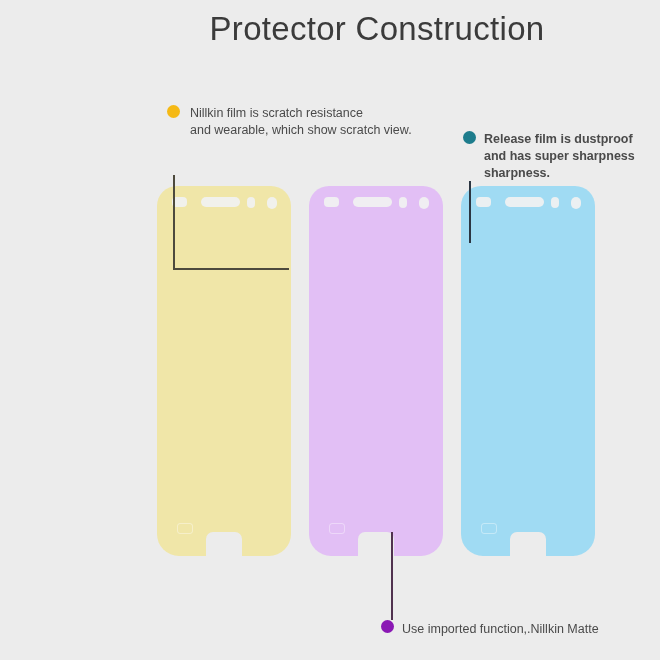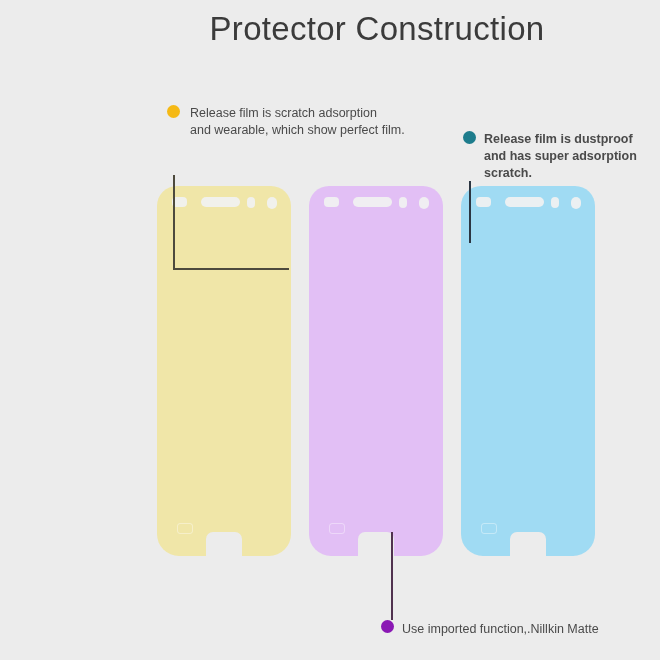--- a/index.html
+++ b/index.html
@@ -155,31 +155,31 @@
     <span class="cut sensor-sq"></span>
     <span class="cut speaker"></span>
     <span class="cut dot-a"></span>
     <span class="cut dot-b"></span>
     <span class="home-hint"></span>
     <span class="notch-bottom"></span>
   </div>
 
   <span class="dot" id="dot-1"></span>
   <div class="annot" id="annot-1">
-    <div>Release film is scratch adsorption</div>
-    <div>and wearable, which show perfect film.</div>
+    <div>Nillkin film is scratch resistance</div>
+    <div>and wearable, which show scratch view.</div>
   </div>
   <span class="leader" id="lead-1-v"></span>
   <span class="leader" id="lead-1-h"></span>
 
   <span class="dot" id="dot-2"></span>
   <div class="annot" id="annot-2">
     <div>Release film is dustproof</div>
-    <div>and has super adsorption</div>
-    <div>scratch.</div>
+    <div>and has super sharpness</div>
+    <div>sharpness.</div>
   </div>
   <span class="leader" id="lead-2-v"></span>
 
   <span class="dot" id="dot-3"></span>
   <div class="annot" id="annot-3">
     <div>Use imported function,.Nillkin Matte</div>
   </div>
   <span class="leader" id="lead-3-v"></span>
 
 </div>

